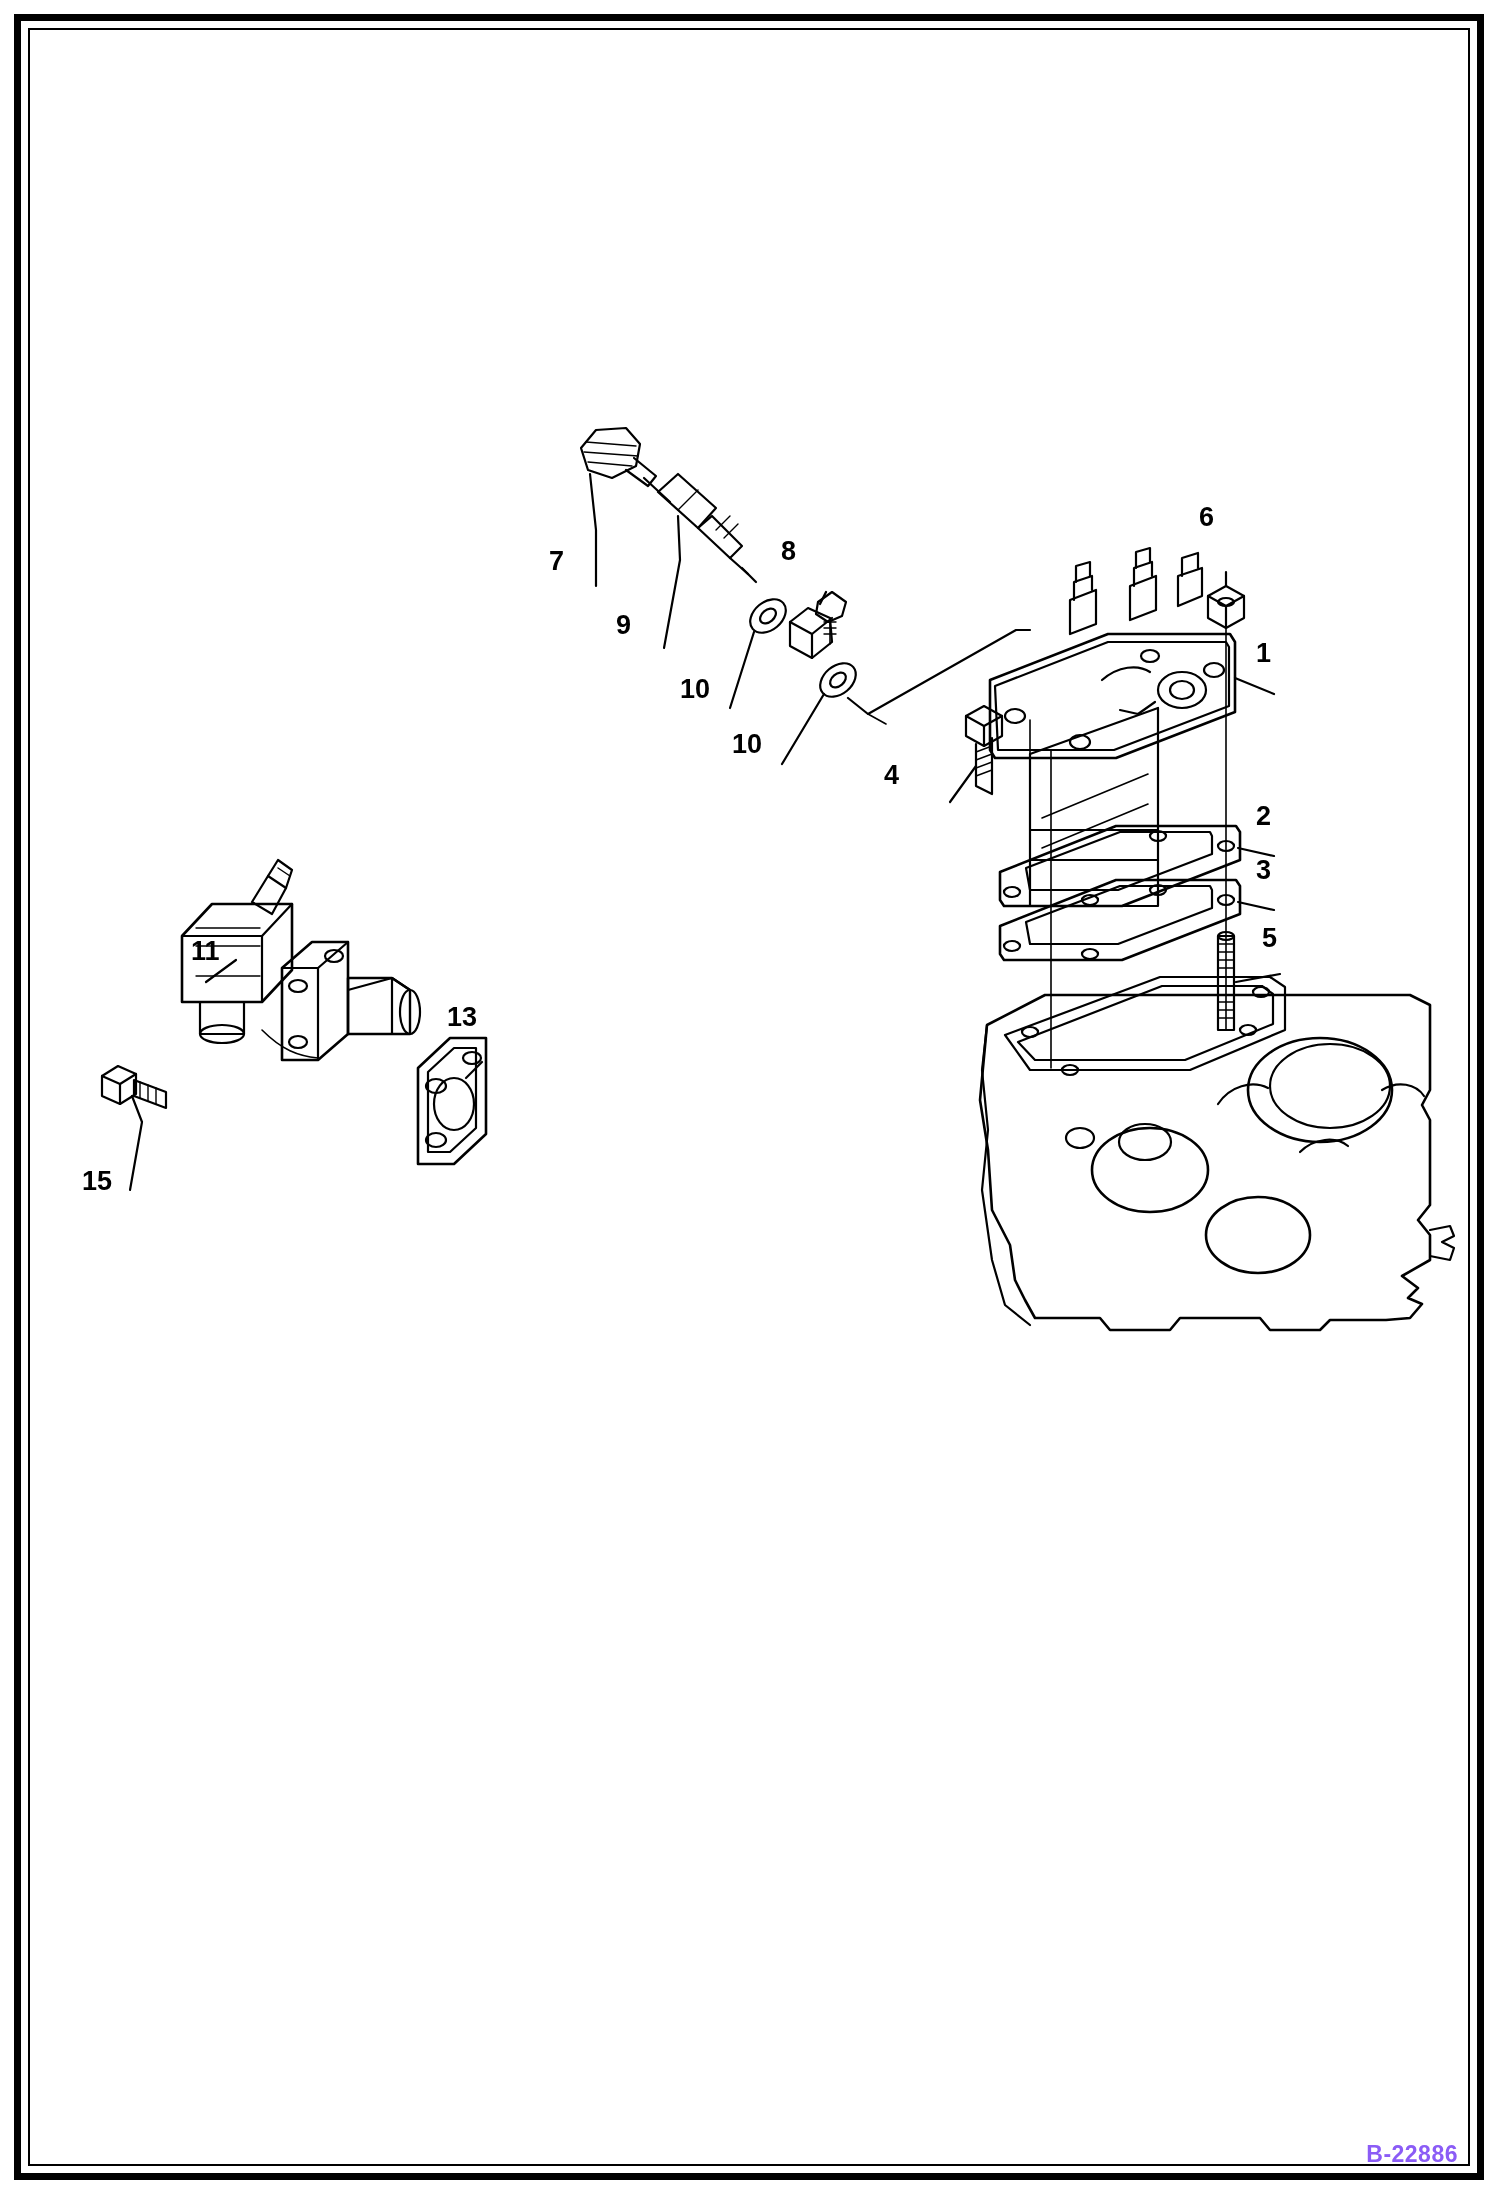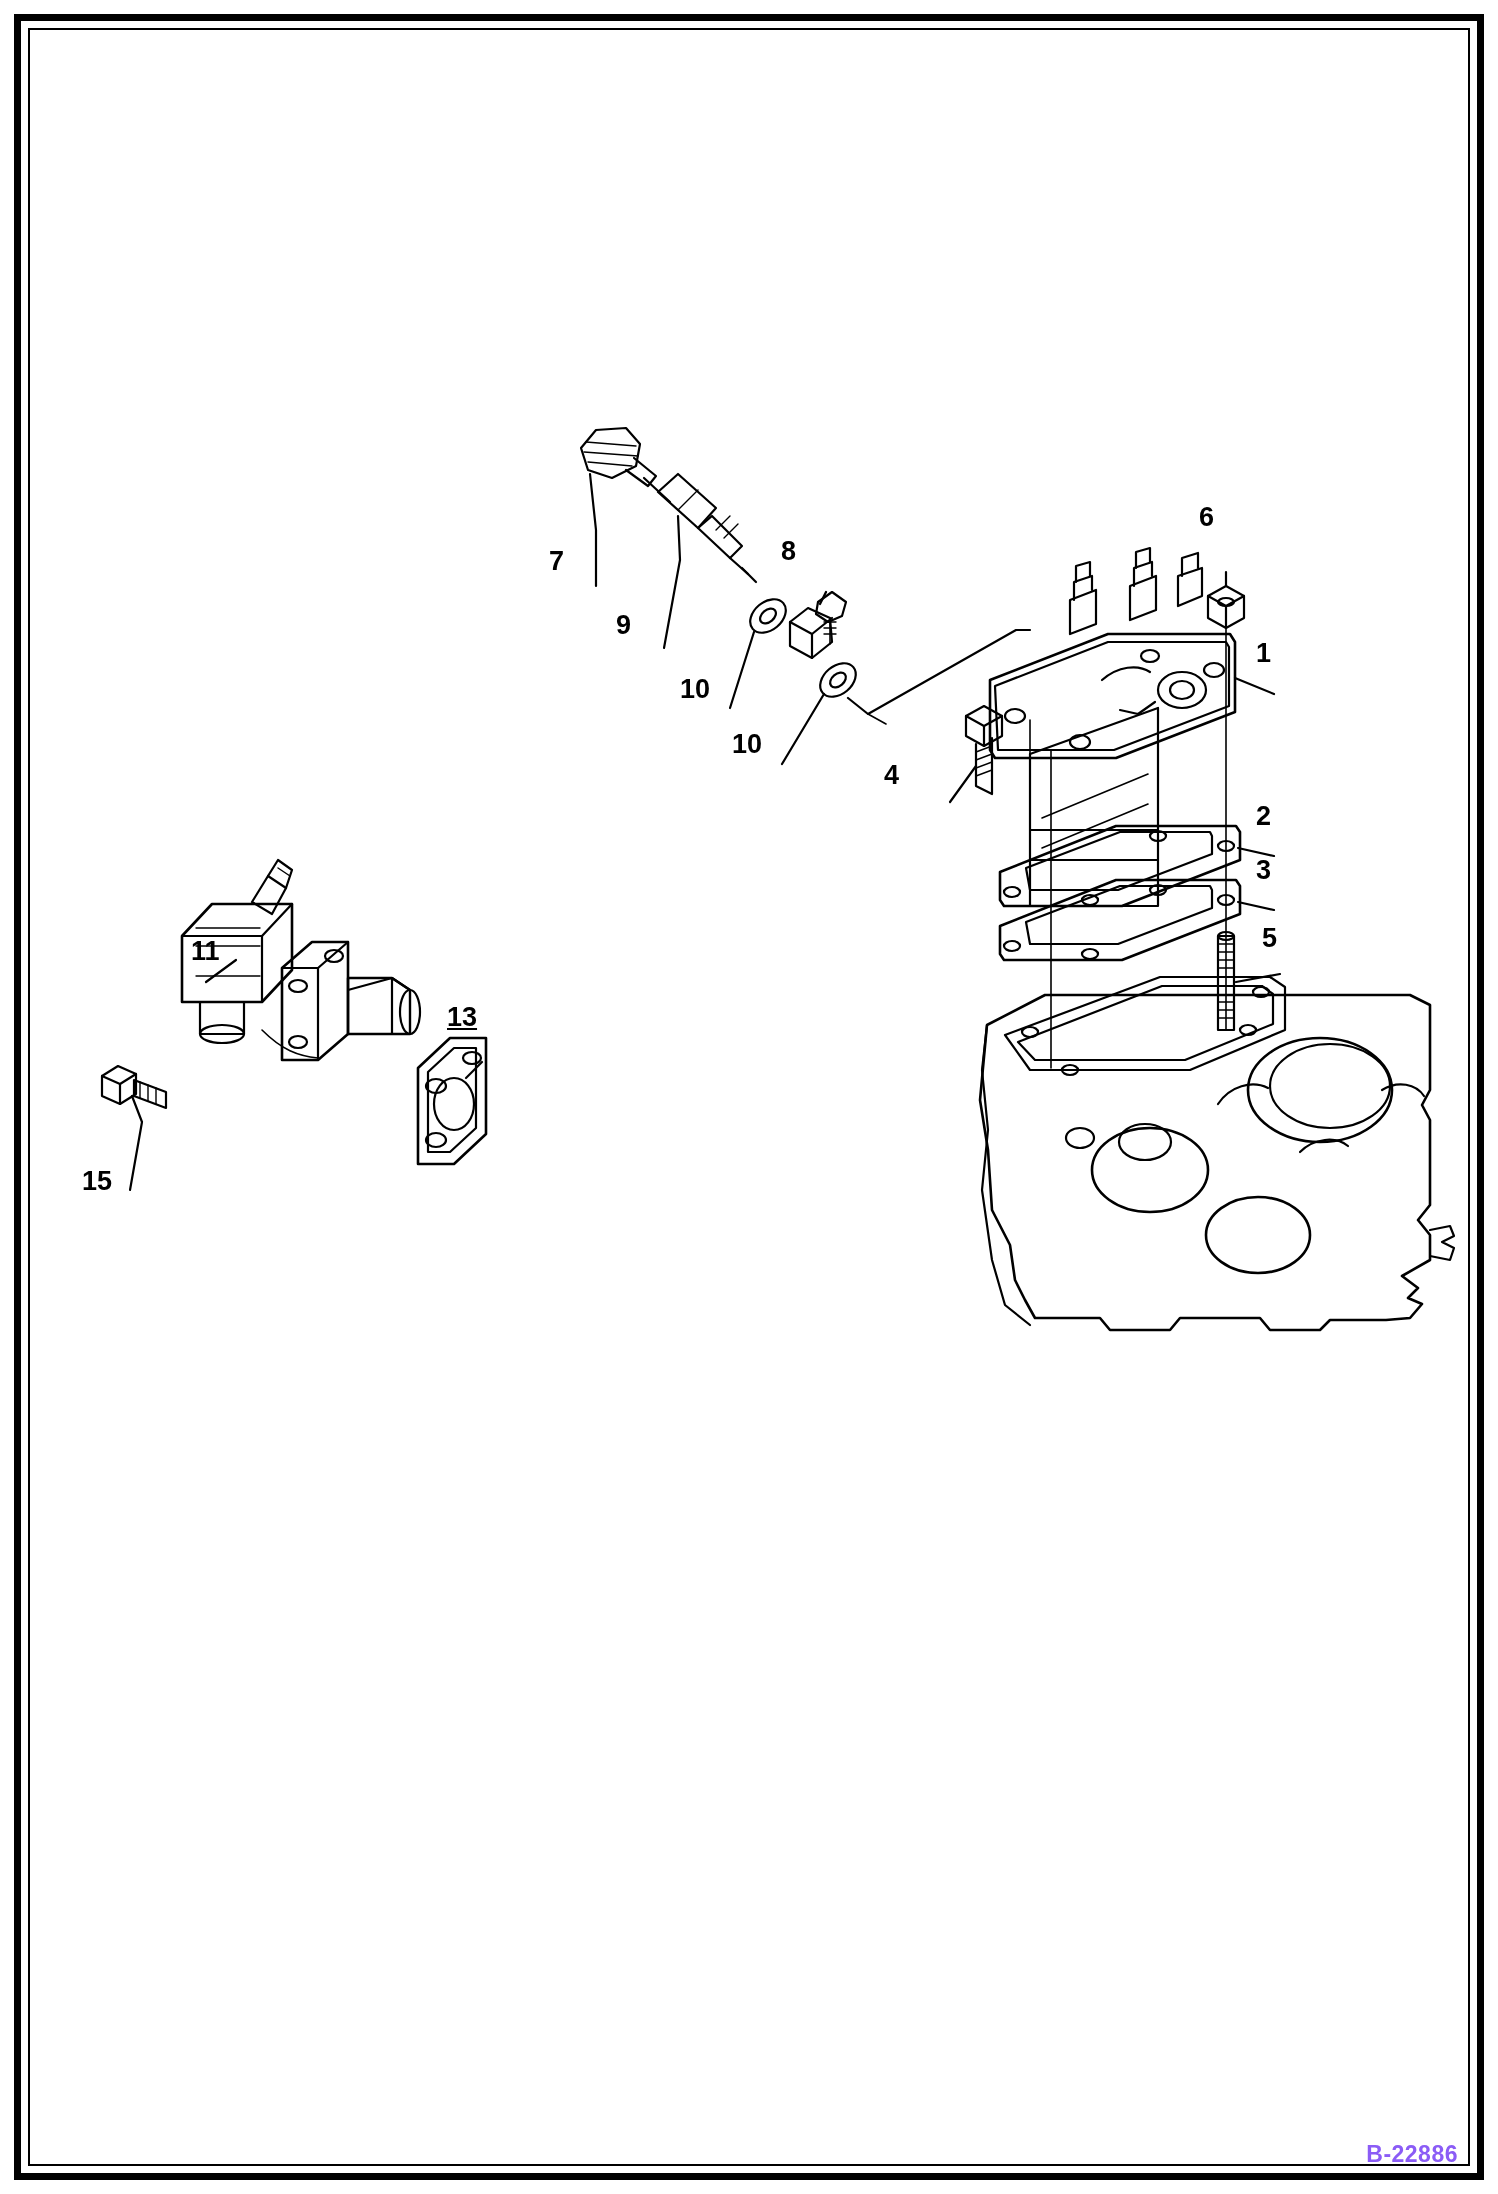--- a/index.html
+++ b/index.html
@@ -321,17 +321,17 @@
   <div class="callout" style="left:884px;  top:762px;">4</div>
   <div class="callout" style="left:1262px; top:925px;">5</div>
   <div class="callout" style="left:1199px; top:504px;">6</div>
   <div class="callout" style="left:549px;  top:548px;">7</div>
   <div class="callout" style="left:781px;  top:538px;">8</div>
   <div class="callout" style="left:616px;  top:612px;">9</div>
   <div class="callout" style="left:680px;  top:676px;">10</div>
   <div class="callout" style="left:732px;  top:731px;">10</div>
   <div class="callout" style="left:146px;  top:938px;margin-left:45px;">11</div>
   <div class="callout" style="left:82px;   top:1168px;">15</div>
-  <div class="callout" style="left:447px;  top:1004px;text-decoration:underline;">13</div>
+  <div class="callout" style="left:447px;  top:1004px;">13</div>
 
   <div id="drawing-code">B-22886</div>
 
 </div>
 
 </body></html>

